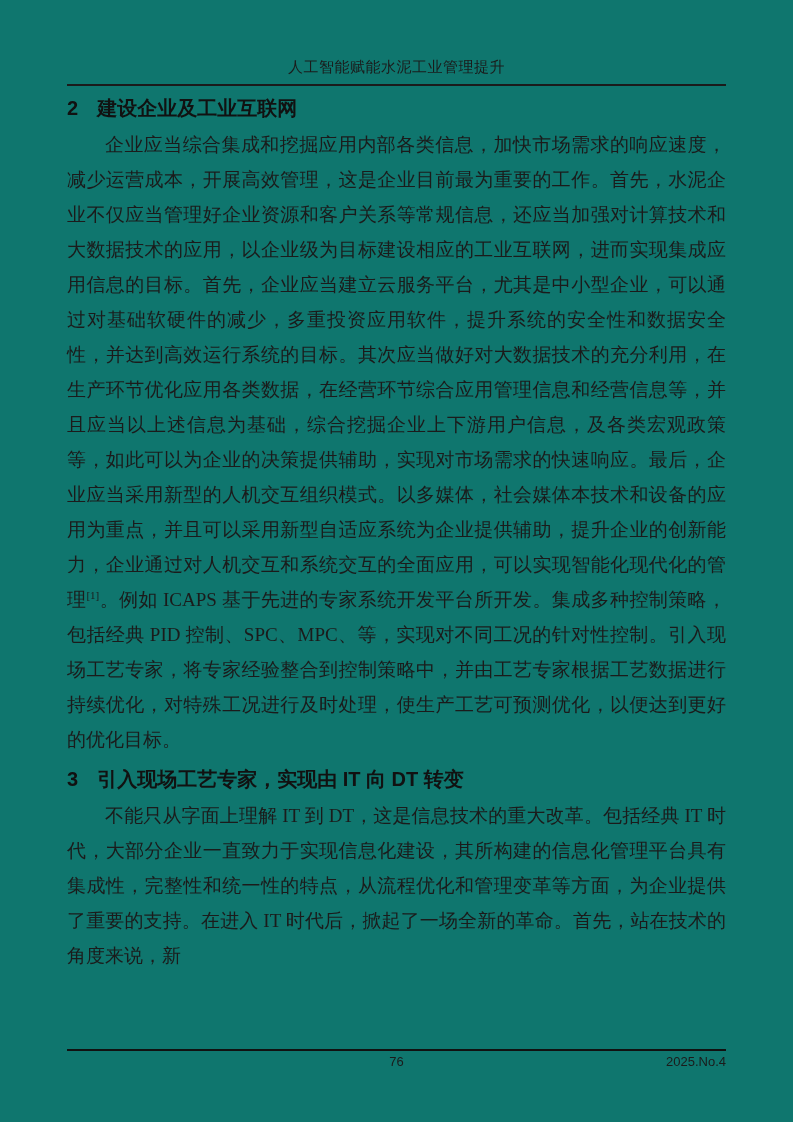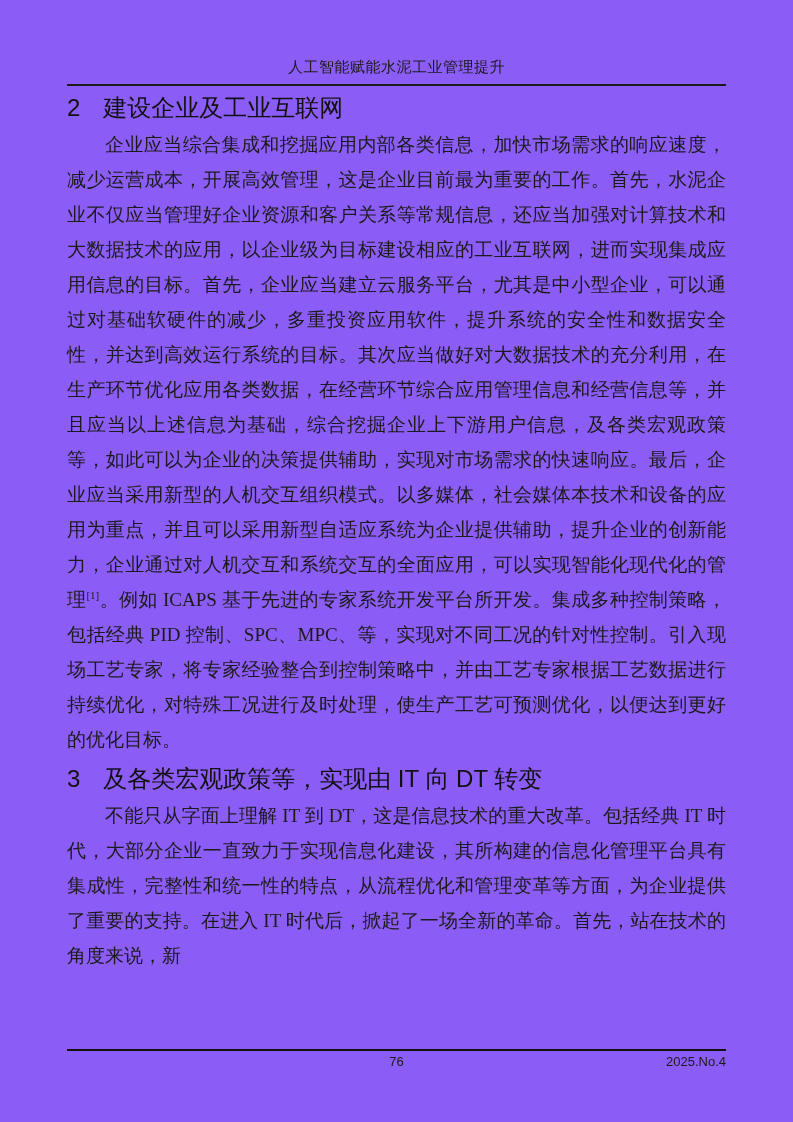--- a/index.html
+++ b/index.html
@@ -5,21 +5,21 @@
   html, body {
     margin: 0;
     padding: 0;
     background: #f2f2f2;
   }
   .page {
     position: relative;
     width: 793px;
     height: 1122px;
     margin: 0 auto;
-    background: #8b5cf6;
+    background: #0f766e;
     box-sizing: border-box;
     padding: 57px 67px 0 67px;
     overflow: hidden;
     color: #1b1b1b;
     font-family: "Liberation Serif", "DejaVu Serif", serif;
   }
   
   .running-header {
     text-align: center;
     font-size: 15px;
@@ -47,22 +47,22 @@
   }
   .ref-sup {
     font-size: 11px;
     line-height: 0;
     vertical-align: super;
     letter-spacing: 0;
   }
   
   .section-heading {
     font-family: "Liberation Sans", "DejaVu Sans", sans-serif;
-    font-weight: normal;
-    font-size: 24px;
+    font-weight: bold;
+    font-size: 20px;
     line-height: 30px;
     margin: 7px 0 4px 0;
     color: #111111;
   }
   .section-heading .sec-num {
     display: inline-block;
     margin-right: 0.95em;
   }
   
   .page-footer {
@@ -111,21 +111,21 @@
   <main>
 
 
     <h2 class="section-heading">
       <span class="sec-num">2</span><span class="sec-title">建设企业及工业互联网</span>
     </h2>
 
     <p class="body-text indent"><span>企业应当综合集成和挖掘应用内部各类信息，加快市场需求的响应速度，减少运营成本，开展高效管理，这是企业目前最为重要的工作。首先，水泥企业不仅应当管理好企业资源和客户关系等常规信息，还应当加强对计算技术和大数据技术的应用，以企业级为目标建设相应的工业互联网，进而实现集成应用信息的目标。首先，企业应当建立云服务平台，尤其是中小型企业，可以通过对基础软硬件的减少，多重投资应用软件，提升系统的安全性和数据安全性，并达到高效运行系统的目标。其次应当做好对大数据技术的充分利用，在生产环节优化应用各类数据，在经营环节综合应用管理信息和经营信息等，并且应当以上述信息为基础，综合挖掘企业上下游用户信息，及各类宏观政策等，如此可以为企业的决策提供辅助，实现对市场需求的快速响应。最后，企业应当采用新型的人机交互组织模式。以多媒体，社会媒体本技术和设备的应用为重点，并且可以采用新型自适应系统为企业提供辅助，提升企业的创新能力，企业通过对人机交互和系统交互的全面应用，可以实现智能化现代化的管理</span><sup class="ref-sup">[1]</sup><span>。例如 ICAPS 基于先进的专家系统开发平台所开发。集成多种控制策略，包括经典 PID 控制、SPC、MPC、等，实现对不同工况的针对性控制。引入现场工艺专家，将专家经验整合到控制策略中，并由工艺专家根据工艺数据进行持续优化，对特殊工况进行及时处理，使生产工艺可预测优化，以便达到更好的优化目标。</span></p>
 
     <h2 class="section-heading">
-      <span class="sec-num">3</span><span class="sec-title">及各类宏观政策等，实现由 IT 向 DT 转变</span>
+      <span class="sec-num">3</span><span class="sec-title">引入现场工艺专家，实现由 IT 向 DT 转变</span>
     </h2>
 
     <p class="body-text indent">不能只从字面上理解 IT 到 DT，这是信息技术的重大改革。包括经典 IT 时代，大部分企业一直致力于实现信息化建设，其所构建的信息化管理平台具有集成性，完整性和统一性的特点，从流程优化和管理变革等方面，为企业提供了重要的支持。在进入 IT 时代后，掀起了一场全新的革命。首先，站在技术的角度来说，新</p>
 
   </main>
 
   <footer class="page-footer">
     <hr class="footer-rule">
     <div class="footer-row">
       <span class="footer-page-number">76</span>

